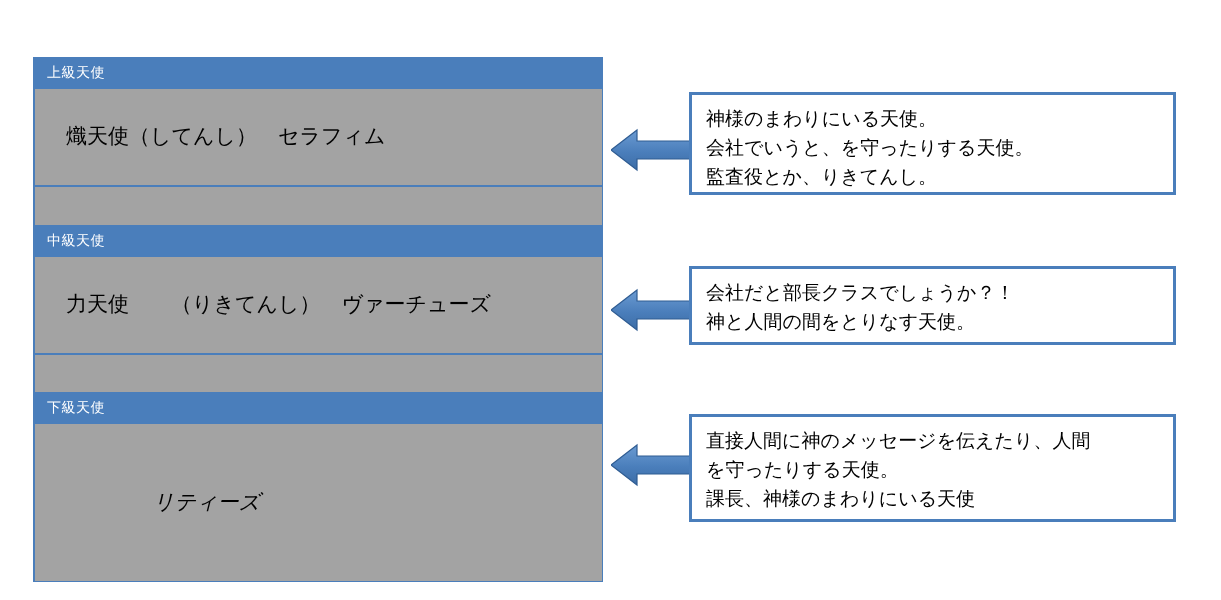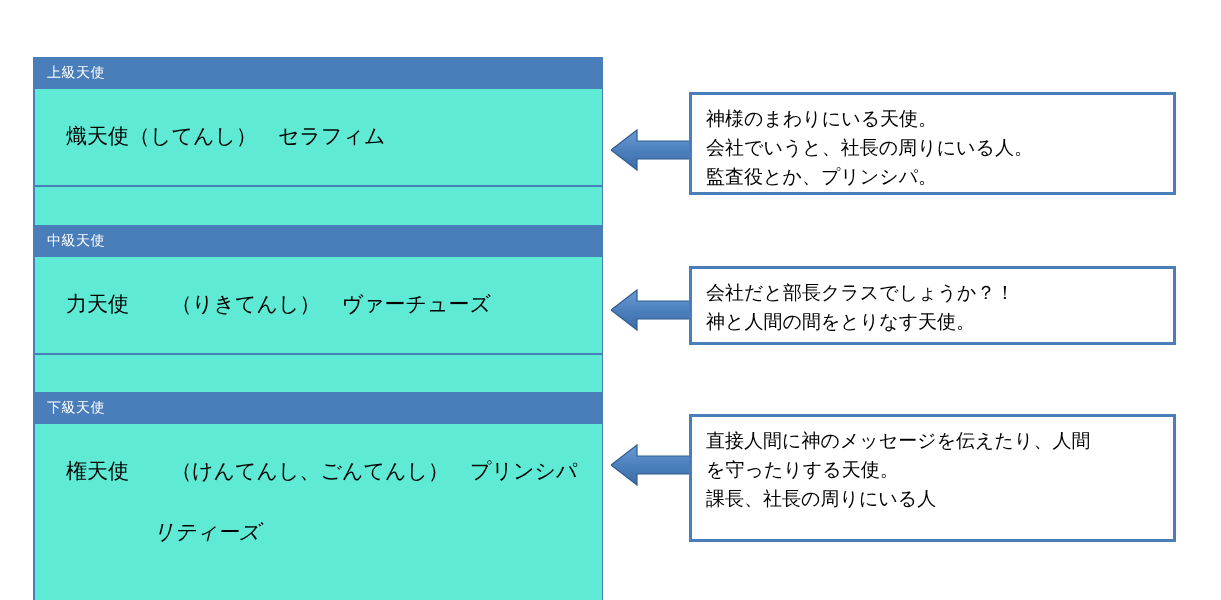--- a/index.html
+++ b/index.html
@@ -37,21 +37,21 @@
     letter-spacing: 0.5px;
     box-sizing: border-box;
   }
   .tbl-row {
     border-top: 2px solid #4a7ebb;
     font-size: 21px;
     line-height: 1.45;
     padding: 2px 0 3px 10px;
     white-space: pre-wrap;
     box-sizing: border-box;
-    background: #5eead4;
+    background: #a3a3a3;
   }
   .tbl-row:first-of-type {
     border-top: none;
   }
   .tbl-row.hanging {
     padding-left: 10px;
     text-indent: 0;
   }
   .tbl-row .wrap2 {
     display: block;
@@ -70,21 +70,21 @@
     width: 487px;
     border: 3px solid #4a7ebb;
     box-sizing: border-box;
     background: #ffffff;
     padding: 10px 0 10px 14px;
     font-size: 19px;
     line-height: 1.52;
   }
   #callout-1 { top: 92px; height: 103px; }
   #callout-2 { top: 266px; height: 79px; }
-  #callout-3 { top: 414px; height: 128px; }
+  #callout-3 { top: 414px; height: 108px; }
   .callout-line { display: block; white-space: pre-wrap; }
 
   
   .arrow {
     position: absolute;
     width: 82px;
     height: 44px;
   }
   #arrow-1 { left: 611px; top: 128px; }
   #arrow-2 { left: 611px; top: 288px; }
@@ -113,21 +113,20 @@
     <span>力天使　　（りきてんし）　ヴァーチューズ</span>
   </div>
   <div class="tbl-row">
     <span>能天使　　（のうてんし）　パワーズ</span>
   </div>
 </div>
 
 <div class="angel-table" id="table-3">
   <div class="tbl-header">下級天使</div>
   <div class="tbl-row hanging">
-    <span>権天使　　（けんてんし、ごんてんし）　プリンシパ</span>
     <span class="wrap2">リティーズ</span>
   </div>
 
 </div>
 
 <div class="arrow" id="arrow-1">
   <svg viewBox="0 0 82 44" preserveAspectRatio="none" aria-hidden="true">
     <defs>
       <linearGradient id="ag1" x1="0" y1="0" x2="0" y2="1">
         <stop offset="0%" stop-color="#6b9bd2"></stop>
@@ -160,26 +159,26 @@
         <stop offset="55%" stop-color="#4a7ebb"></stop>
         <stop offset="100%" stop-color="#3d6da6"></stop>
       </linearGradient>
     </defs>
     <polygon points="0,22 26,2 26,13 82,13 82,31 26,31 26,42" fill="url(#ag3)" stroke="#2f5c92" stroke-width="1.2"></polygon>
   </svg>
 </div>
 
 <div class="callout" id="callout-1">
   <span class="callout-line">神様のまわりにいる天使。</span>
-  <span class="callout-line">会社でいうと、社長の周りにいる人。</span>
-  <span class="callout-line">監査役とか、プリンシパ。</span>
+  <span class="callout-line">会社でいうと、を守ったりする天使。</span>
+  <span class="callout-line">監査役とか、りきてんし。</span>
 </div>
 
 <div class="callout" id="callout-2">
   <span class="callout-line">会社だと部長クラスでしょうか？！</span>
   <span class="callout-line">神と人間の間をとりなす天使。</span>
 </div>
 
 <div class="callout" id="callout-3">
   <span class="callout-line">直接人間に神のメッセージを伝えたり、人間</span>
   <span class="callout-line">を守ったりする天使。</span>
-  <span class="callout-line">課長、社長の周りにいる人</span>
+  <span class="callout-line">課長、神様のまわりにいる天使</span>
 </div>
 
 </body></html>

